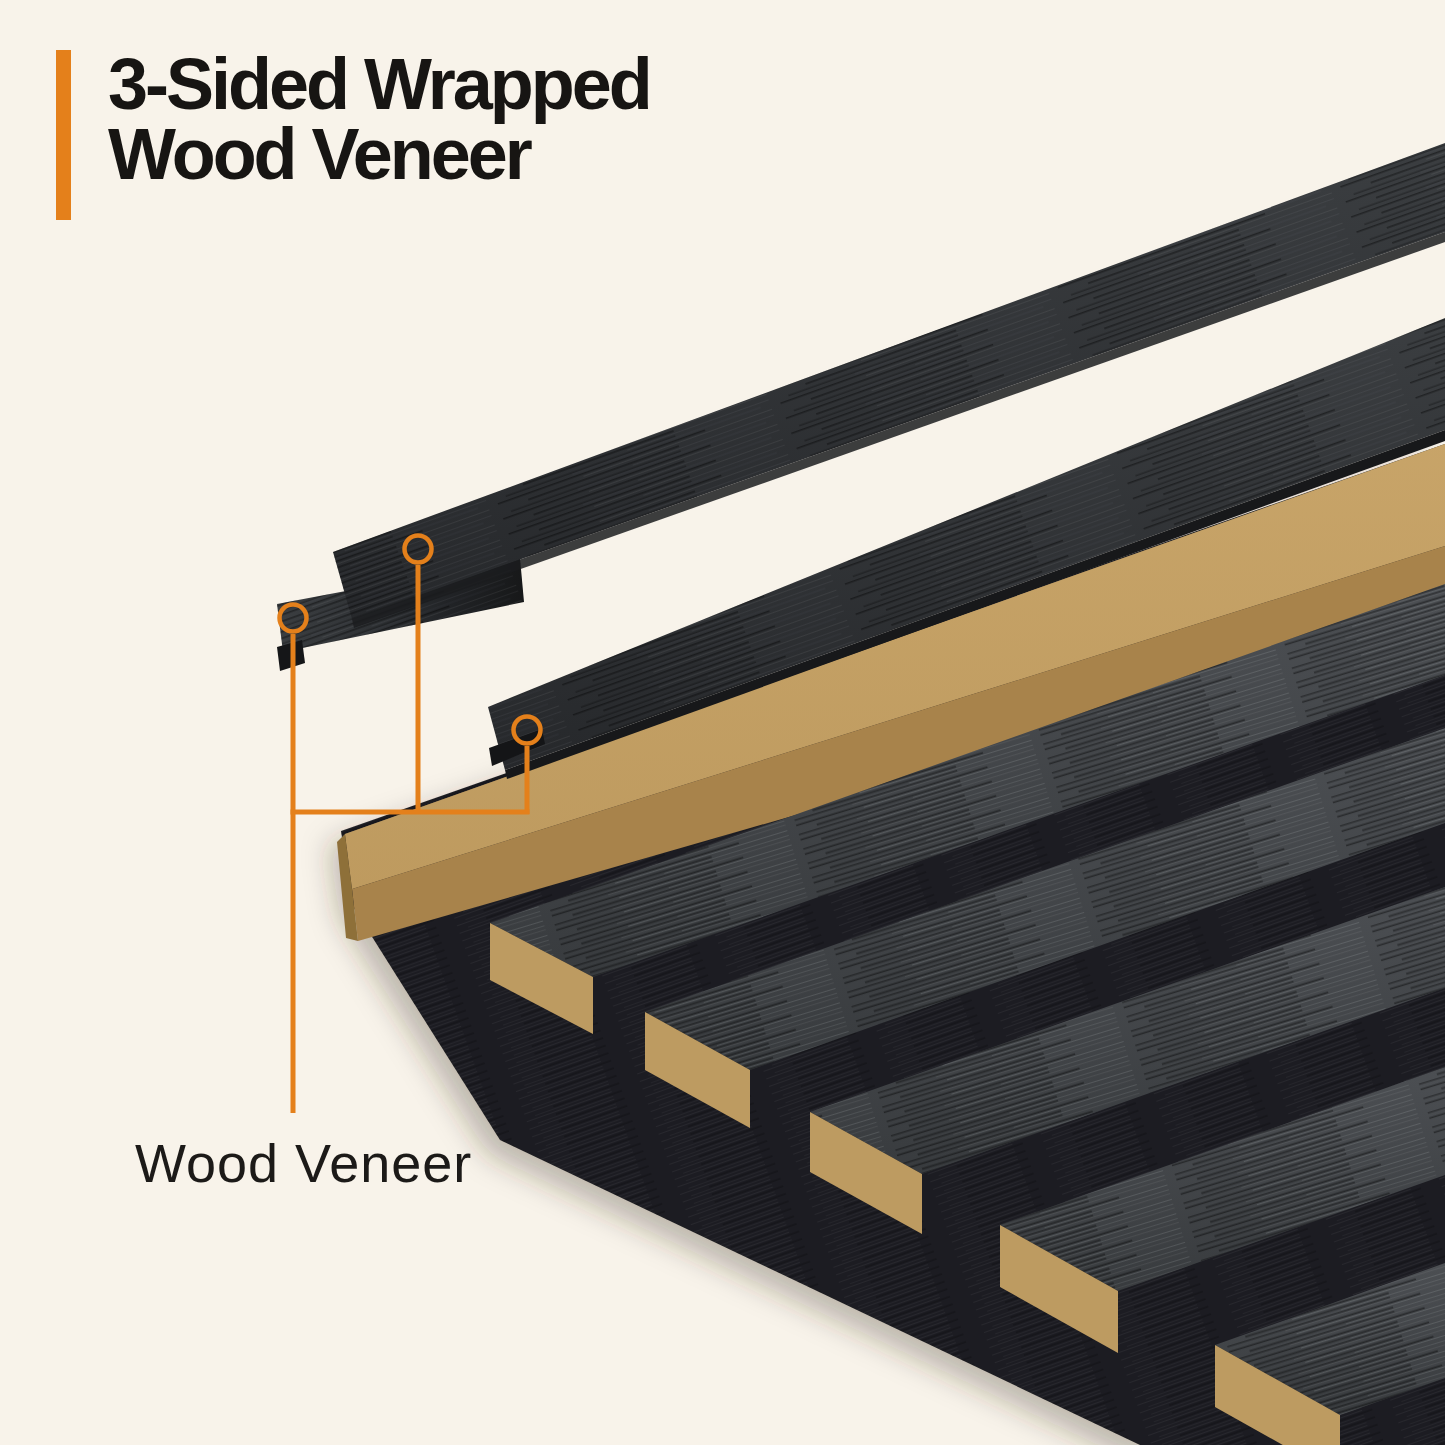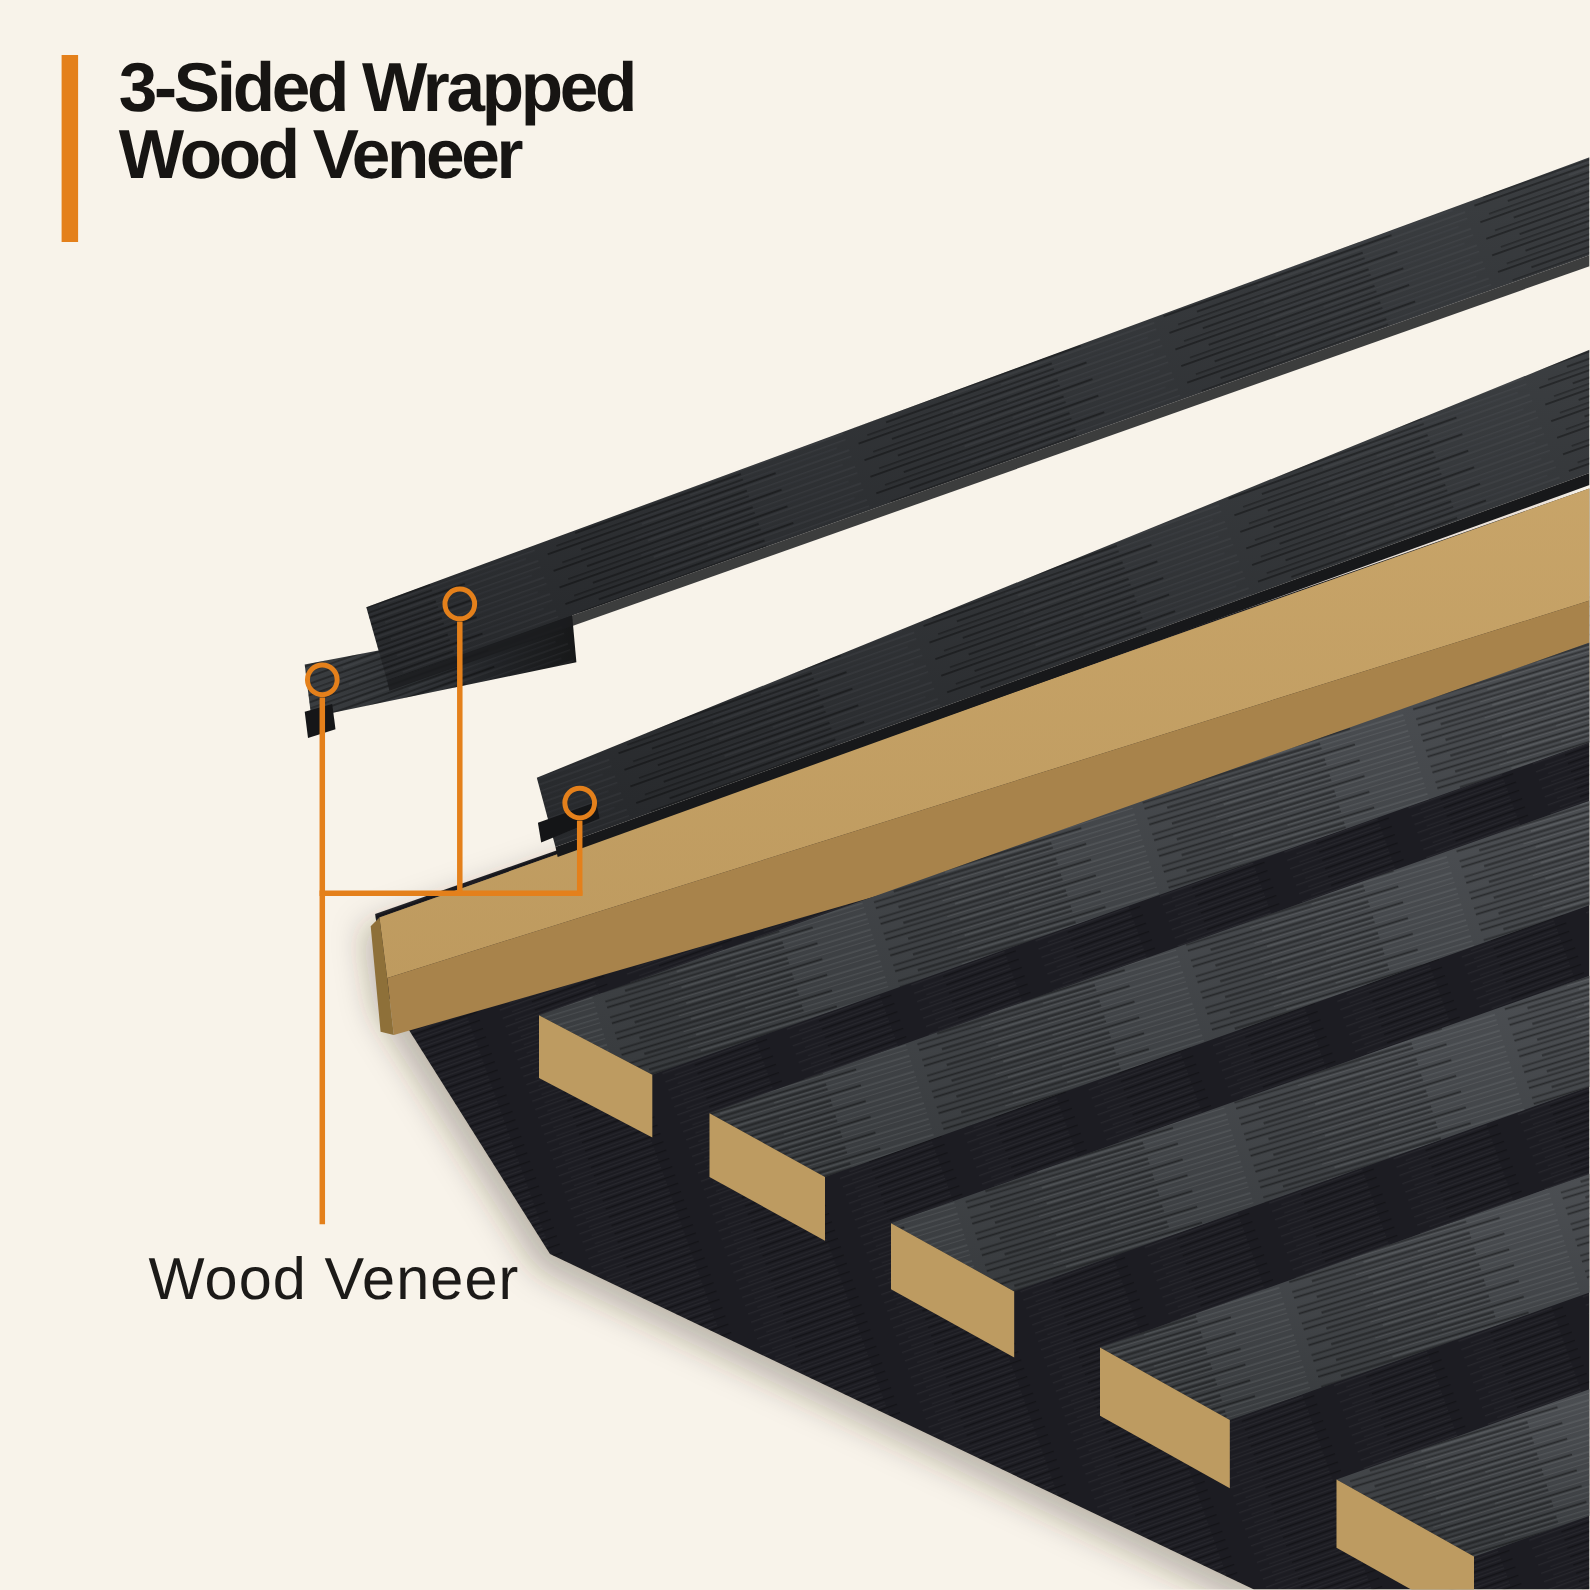--- a/index.html
+++ b/index.html
@@ -5,21 +5,21 @@
   html,body{margin:0;padding:0;}
   body{
     width:1445px;height:1445px;position:relative;overflow:hidden;
     background:#F8F3EA;
     font-family:"Liberation Sans", sans-serif;
   }
   .stage{position:absolute;left:0;top:0;width:1445px;height:1445px;}
   .title-block{position:absolute;left:56px;top:50px;display:flex;}
   .accent-bar{width:15px;height:170px;background:#E4801B;margin-right:37px;flex:0 0 auto;}
   .title{
-    margin:0;font-size:63px;line-height:.97;font-weight:bold;
+    margin:0;font-size:72px;line-height:.97;font-weight:bold;
     letter-spacing:-3px;color:#171513;white-space:nowrap;
   }
   .title span{display:block;}
   .veneer-label{
     position:absolute;left:135px;top:1134px;
     font-size:54px;line-height:1.1;font-weight:normal;
     letter-spacing:1px;color:#1C1A18;white-space:nowrap;
   }
   svg{position:absolute;left:0;top:0;}
 </style>

